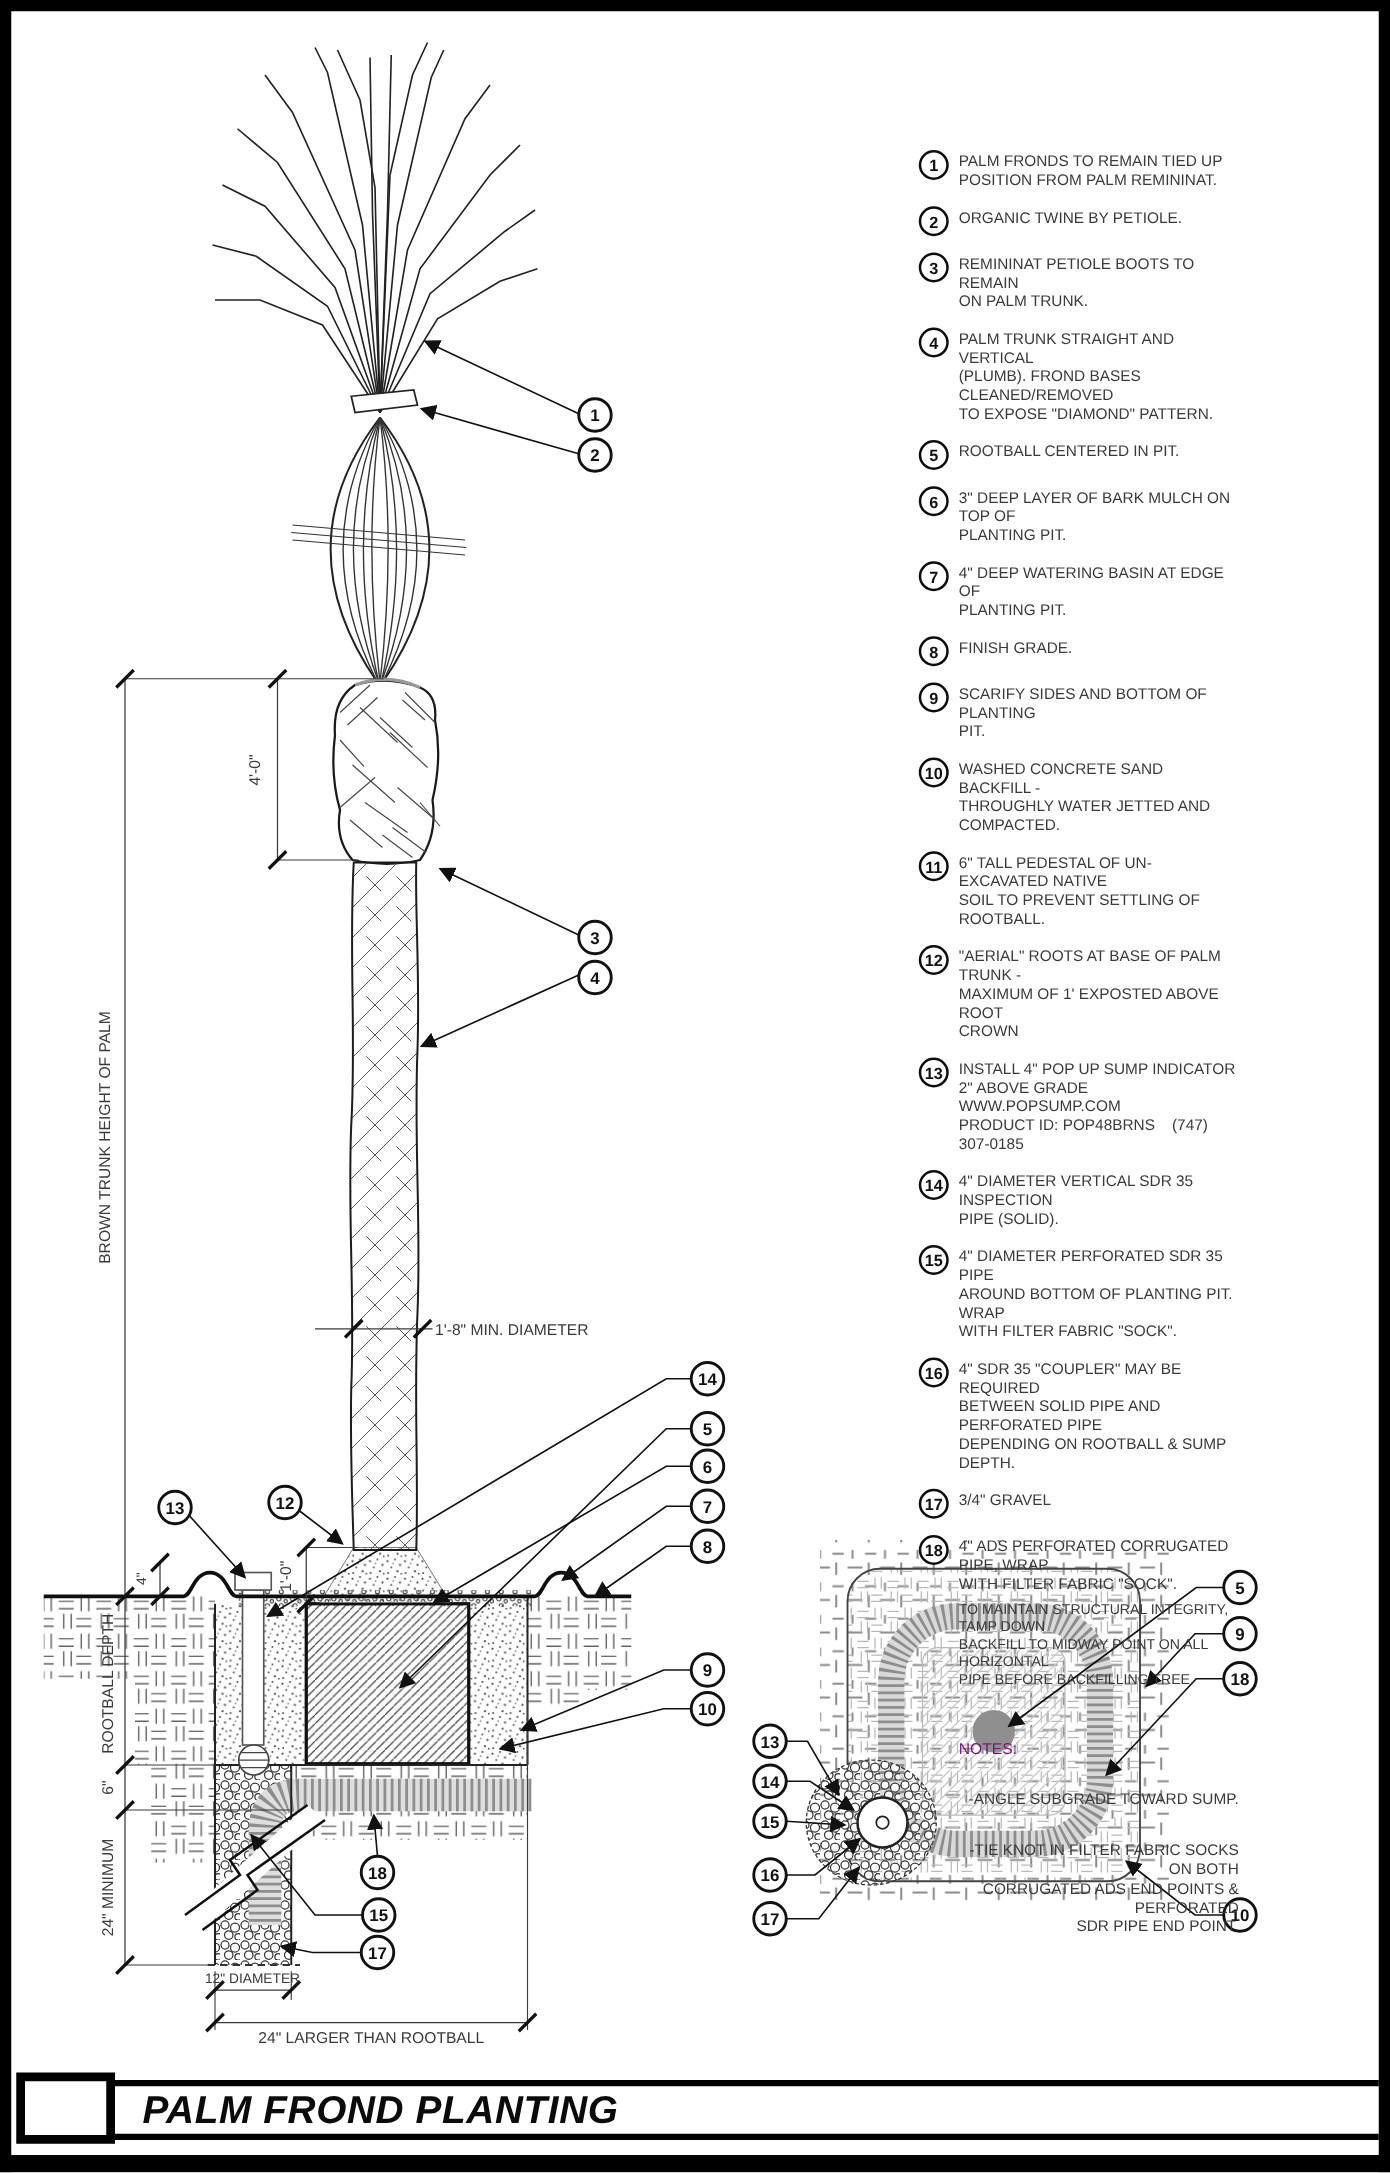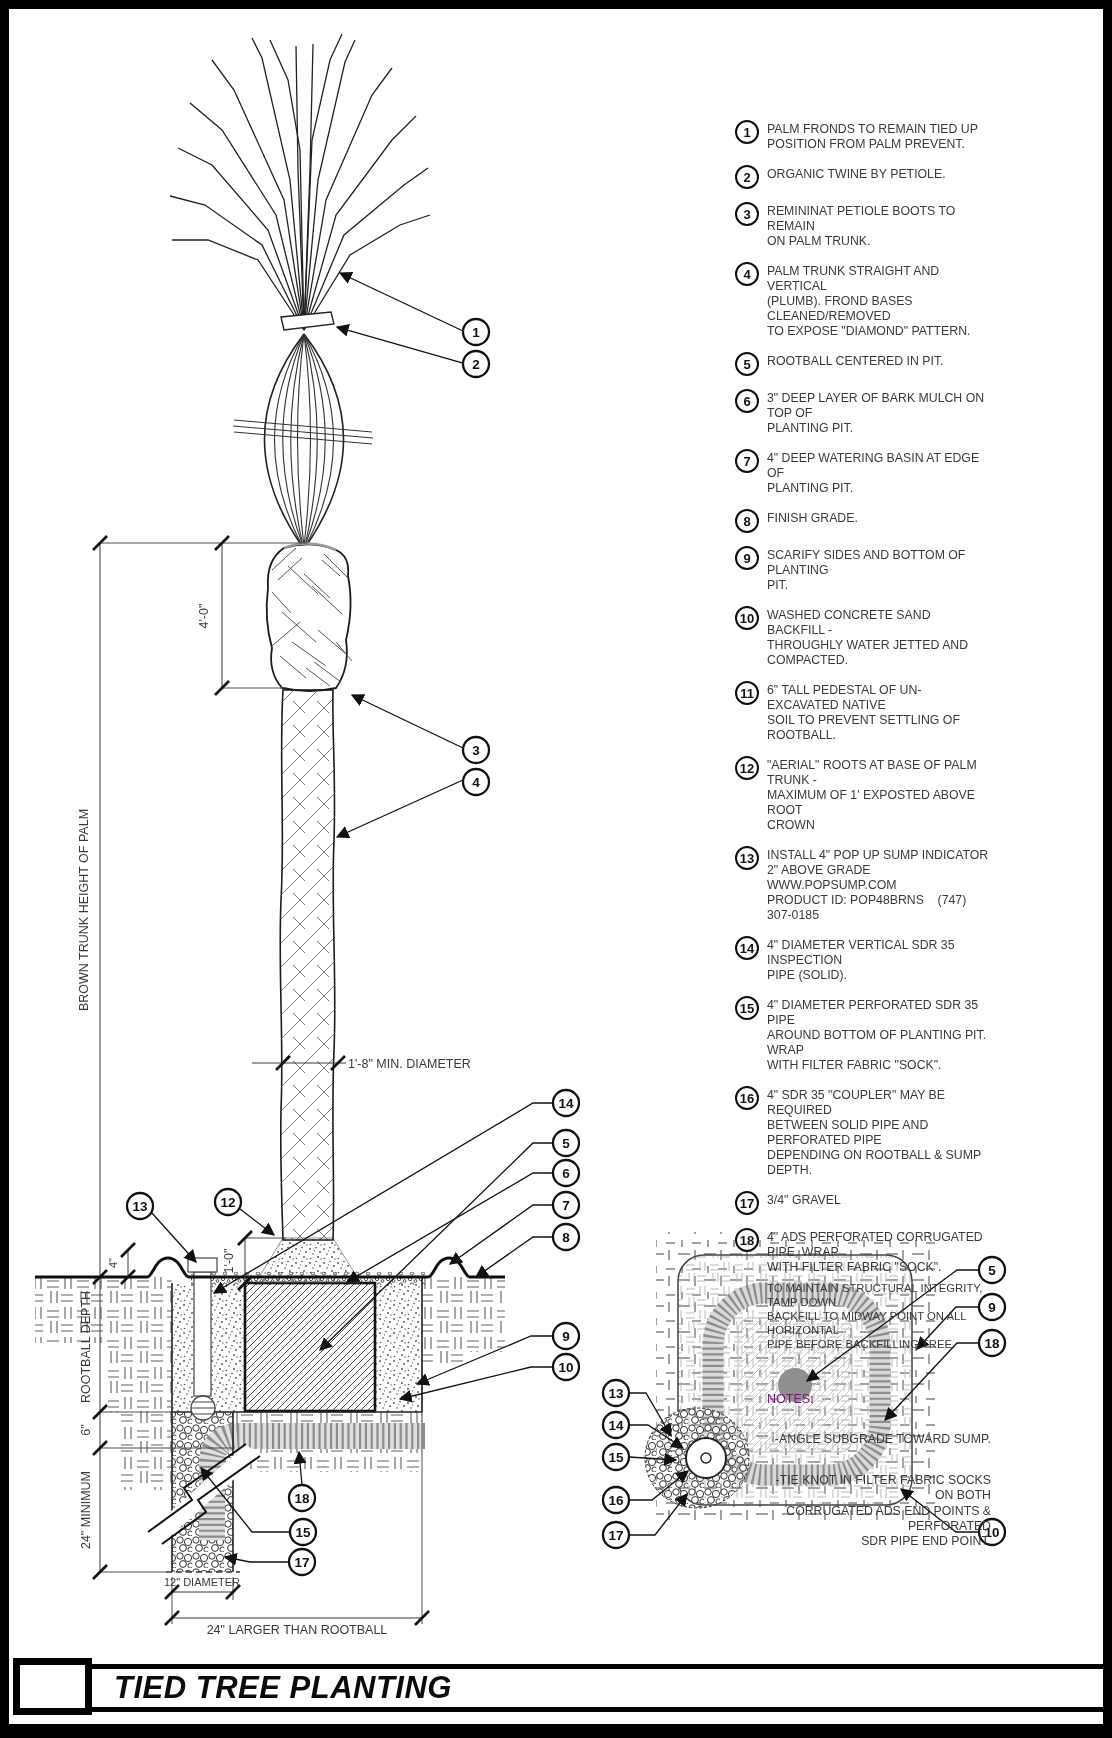--- a/index.html
+++ b/index.html
@@ -419,21 +419,21 @@
       </g>
     </g>
   </svg>
 
   <div class="notes-col">
     <div class="note">
         <div class="balloon">
           <span>1</span>
         </div>
         <div class="ntext">PALM FRONDS TO REMAIN TIED UP
-POSITION FROM PALM PREVENT.</div>
+POSITION FROM PALM REMININAT.</div>
       </div>
     <div class="note">
         <div class="balloon">
           <span>2</span>
         </div>
         <div class="ntext">ORGANIC TWINE BY PETIOLE.</div>
       </div>
     <div class="note">
         <div class="balloon">
           <span>3</span>
@@ -557,15 +557,15 @@
       <div class="nheading">NOTES:</div>
       <div class="gnote">-ANGLE SUBGRADE TOWARD SUMP.</div>
       <div class="gnote">-TIE KNOT IN FILTER FABRIC SOCKS ON BOTH
 CORRUGATED ADS END POINTS &amp; PERFORATED
 SDR PIPE END POINT.</div>
     </div>
   </div>
 
   <div class="title-box"></div>
   <div class="title-strip">
-    <span class="title-text">TIED TREE PLANTING</span>
+    <span class="title-text">PALM FROND PLANTING</span>
   </div>
 </div>
 
 </body></html>

